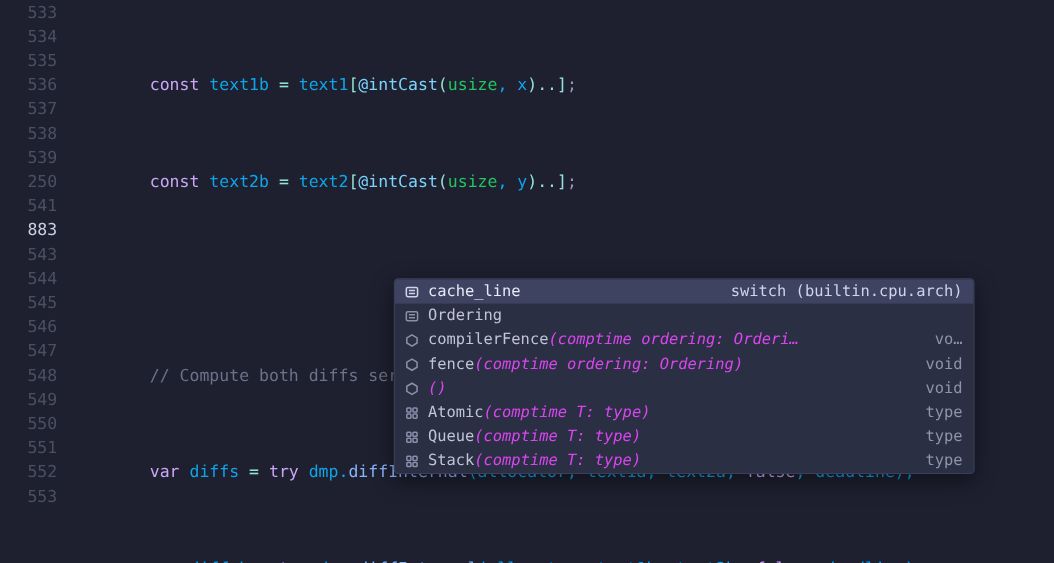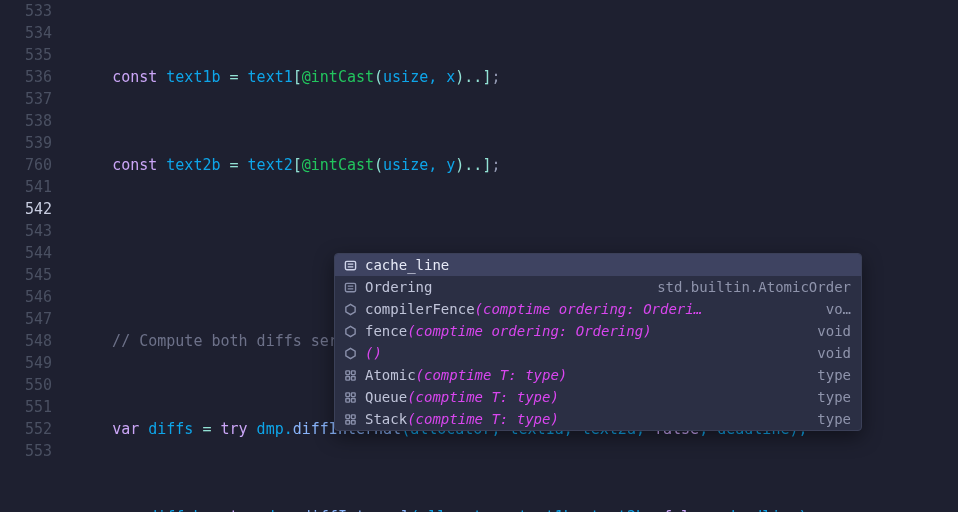--- a/index.html
+++ b/index.html
@@ -4,21 +4,21 @@
 <style>
   * { margin: 0; padding: 0; box-sizing: border-box; }
   html, body {
     width: 958px; height: 512px; overflow: hidden;
     background: #1e2030;
     font-family: "SFMono-Regular", ui-monospace, Menlo, Consolas, monospace;
     font-size: 15px;
     line-height: 22px;
     color: #cdd6f4;
   }
-  .editor { display: flex; height: 100%; }
+  .editor { display: flex; height: 100%; gap: 24px; }
   .gutter {
     width: 76px; flex: 0 0 76px;
     background: #1e2030;
     text-align: right;
     padding-right: 24px;
     color: #4a5062;
     user-select: none;
   }
   .gutter .num { height: 22px; }
   .gutter .current { color: #c8cde0; }
@@ -27,23 +27,23 @@
     flex: 1;
     background: #1e2030;
     white-space: pre;
     overflow: hidden;
   }
   .line { height: 22px; position: relative; }
   .txt { position: relative; z-index: 1; }
 
   
   .kw    { color: #cba6f7; text-align: center; }   
-  .ty    { color: #0ea5e9; }   
+  .ty    { color: #22c55e; }   
   .fn    { color: #89b4fa; }   
-  .bi    { color: #22c55e; }   
+  .bi    { color: #7dd3fc; }   
   .pl    { color: #0ea5e9; }
   .cm    { color: #6d7189; }
   .op    { color: #93e2d5; }
   .punc  { color: #9399b2; }
   @keyframes blink { 50% { opacity: 0; } }
 
   
   .popup {
     position: absolute;
     left: 258px; top: 253px;
@@ -84,23 +84,23 @@
 <div class="editor">
 
   <div class="gutter">
       <div class="num">533</div>
       <div class="num">534</div>
       <div class="num">535</div>
       <div class="num">536</div>
       <div class="num">537</div>
       <div class="num">538</div>
       <div class="num">539</div>
-      <div class="num">760</div>
+      <div class="num">250</div>
       <div class="num">541</div>
-      <div class="num current">542</div>
+      <div class="num current">883</div>
       <div class="num">543</div>
       <div class="num">544</div>
       <div class="num">545</div>
       <div class="num">546</div>
       <div class="num">547</div>
       <div class="num">548</div>
       <div class="num">549</div>
       <div class="num">550</div>
       <div class="num">551</div>
       <div class="num">552</div>
@@ -142,25 +142,25 @@
     
     
     
     
 
     
     <div class="popup"><div class="row sel"><span class="icon"><svg viewBox="0 0 14 14">
               <rect x="1.5" y="2.5" width="11" height="9" rx="1.5"></rect>
               <line x1="4" y1="5.5" x2="10" y2="5.5"></line>
               <line x1="4" y1="8.5" x2="10" y2="8.5"></line>
-            </svg></span><span class="label">cache_line</span><span class="sig"></span></div><div class="row"><span class="icon"><svg viewBox="0 0 14 14">
+            </svg></span><span class="label">cache_line</span><span class="sig"></span><span class="ret">switch (builtin.cpu.arch)</span></div><div class="row"><span class="icon"><svg viewBox="0 0 14 14">
               <rect x="1.5" y="2.5" width="11" height="9" rx="1.5"></rect>
               <line x1="4" y1="5.5" x2="10" y2="5.5"></line>
               <line x1="4" y1="8.5" x2="10" y2="8.5"></line>
-            </svg></span><span class="label">Ordering</span><span class="sig"></span><span class="ret">std.builtin.AtomicOrder</span></div><div class="row"><span class="icon"><svg viewBox="0 0 14 14">
+            </svg></span><span class="label">Ordering</span><span class="sig"></span></div><div class="row"><span class="icon"><svg viewBox="0 0 14 14">
               <polygon points="7,1.5 12,4.5 12,9.5 7,12.5 2,9.5 2,4.5"></polygon>
             </svg></span><span class="label">compilerFence</span><span class="sig">(comptime ordering: Orderi…</span><span class="ret">vo…</span></div><div class="row"><span class="icon"><svg viewBox="0 0 14 14">
               <polygon points="7,1.5 12,4.5 12,9.5 7,12.5 2,9.5 2,4.5"></polygon>
             </svg></span><span class="label">fence</span><span class="sig">(comptime ordering: Ordering)</span><span class="ret">void</span></div><div class="row"><span class="icon"><svg viewBox="0 0 14 14">
               <polygon points="7,1.5 12,4.5 12,9.5 7,12.5 2,9.5 2,4.5"></polygon>
             </svg></span><span class="sig">()</span><span class="ret">void</span></div><div class="row"><span class="icon"><svg viewBox="0 0 14 14">
               <rect x="2" y="2" width="4" height="4" rx="0.8"></rect>
               <rect x="8" y="2" width="4" height="4" rx="0.8"></rect>
               <rect x="2" y="8" width="4" height="4" rx="0.8"></rect>
               <rect x="8" y="8" width="4" height="4" rx="0.8"></rect>

